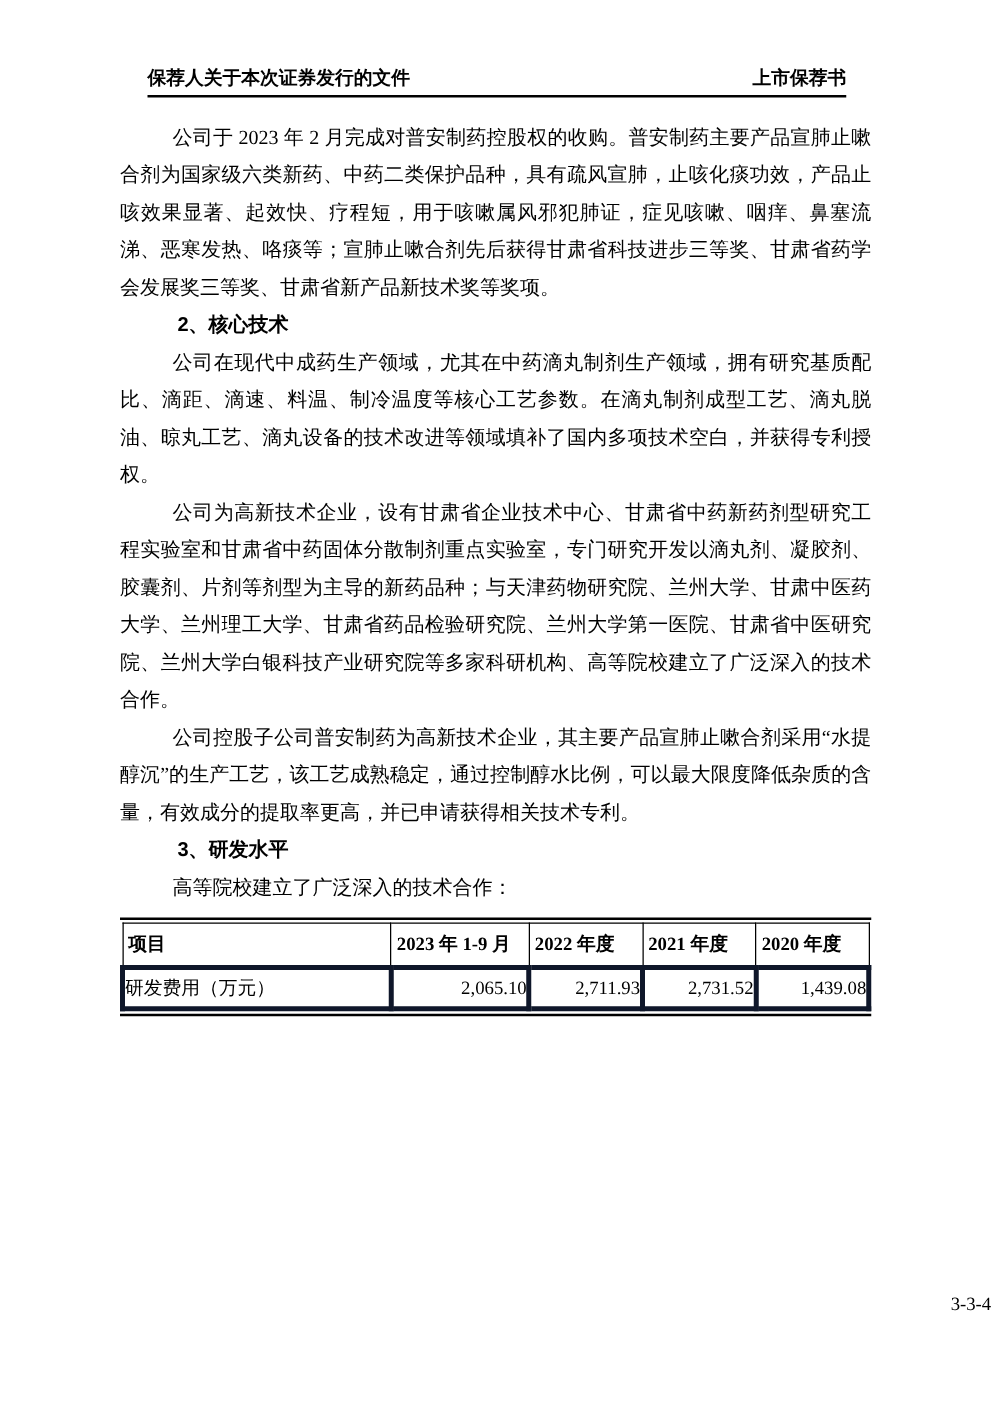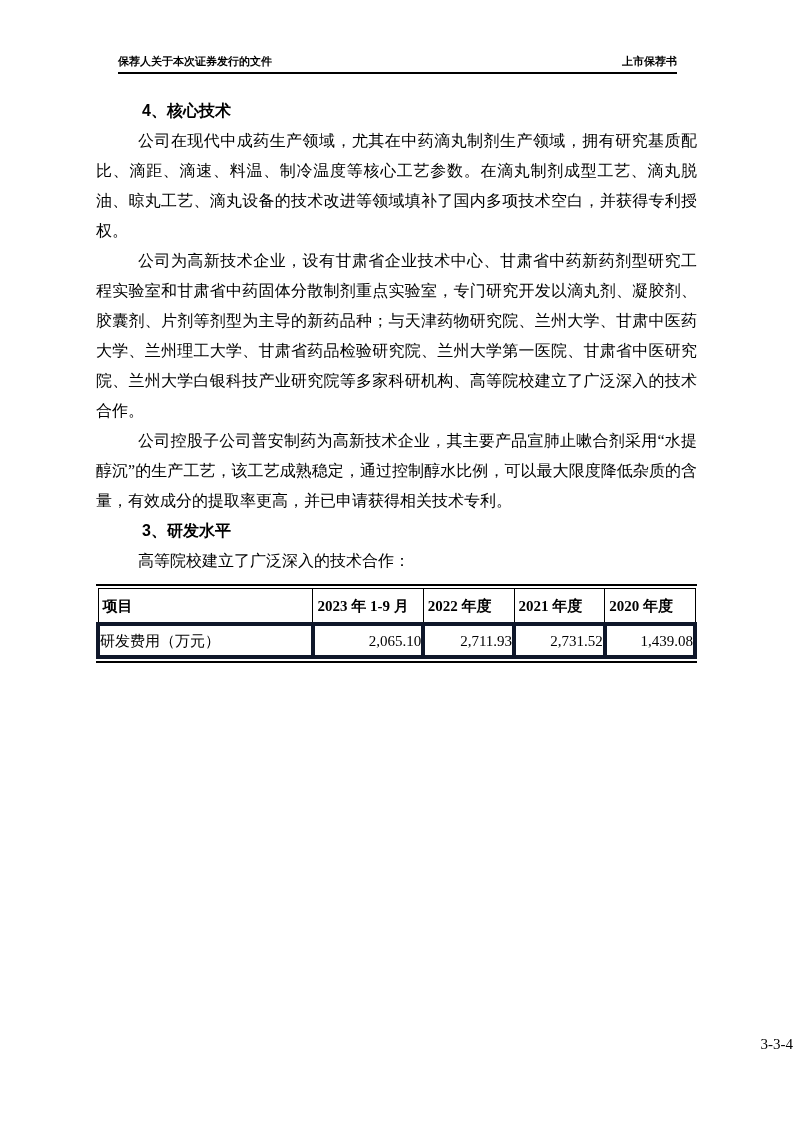--- a/index.html
+++ b/index.html
@@ -19,21 +19,21 @@
   
   .running-header {
     position: absolute;
     top: 55px;
     left: 118px;
     width: 559px;
     display: flex;
     justify-content: space-between;
     border-bottom: 2px solid #000000;
     padding-bottom: 4px;
-    font-size: 11px;
+    font-size: 15px;
     font-weight: bold;
     line-height: 1.15;
   }
   
   .content {
     position: absolute;
     top: 96px;
     left: 96px;
     width: 601px;
     font-size: 16px;
@@ -96,22 +96,23 @@
 <div class="page">
 
   <div class="running-header">
     <span>保荐人关于本次证券发行的文件</span>
     <span>上市保荐书</span>
   </div>
 
   <div class="content">
 
 
+    <p class="body-para">公司于 2023 年 2 月完成对普安制药控股权的收购。普安制药主要产品宣肺止嗽合剂为国家级六类新药、中药二类保护品种，具有疏风宣肺，止咳化痰功效，产品止咳效果显著、起效快、疗程短，用于咳嗽属风邪犯肺证，症见咳嗽、咽痒、鼻塞流涕、恶寒发热、咯痰等；宣肺止嗽合剂先后获得甘肃省科技进步三等奖、甘肃省药学会发展奖三等奖、甘肃省新产品新技术奖等奖项。</p>
 
-    <h2 class="sec-heading">4、核心技术</h2>
+    <h2 class="sec-heading">2、核心技术</h2>
 
     <p class="body-para">公司在现代中成药生产领域，尤其在中药滴丸制剂生产领域，拥有研究基质配比、滴距、滴速、料温、制冷温度等核心工艺参数。在滴丸制剂成型工艺、滴丸脱油、晾丸工艺、滴丸设备的技术改进等领域填补了国内多项技术空白，并获得专利授权。</p>
 
     <p class="body-para">公司为高新技术企业，设有甘肃省企业技术中心、甘肃省中药新药剂型研究工程实验室和甘肃省中药固体分散制剂重点实验室，专门研究开发以滴丸剂、凝胶剂、胶囊剂、片剂等剂型为主导的新药品种；与天津药物研究院、兰州大学、甘肃中医药大学、兰州理工大学、甘肃省药品检验研究院、兰州大学第一医院、甘肃省中医研究院、兰州大学白银科技产业研究院等多家科研机构、高等院校建立了广泛深入的技术合作。</p>
 
     <p class="body-para">公司控股子公司普安制药为高新技术企业，其主要产品宣肺止嗽合剂采用“水提醇沉”的生产工艺，该工艺成熟稳定，通过控制醇水比例，可以最大限度降低杂质的含量，有效成分的提取率更高，并已申请获得相关技术专利。</p>
 
     <h2 class="sec-heading">3、研发水平</h2>
 
     <p class="body-para">高等院校建立了广泛深入的技术合作：</p>

